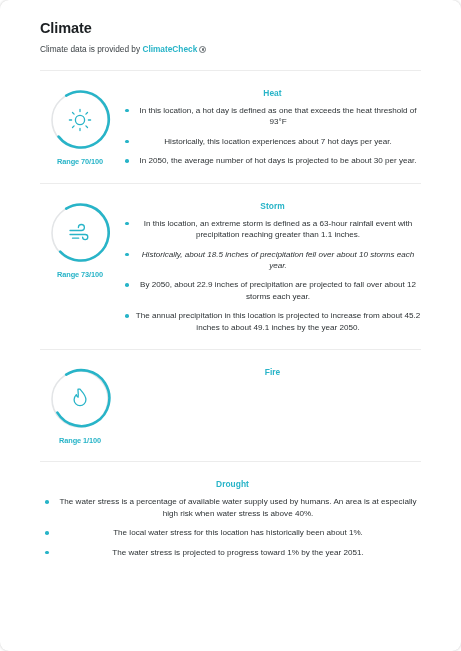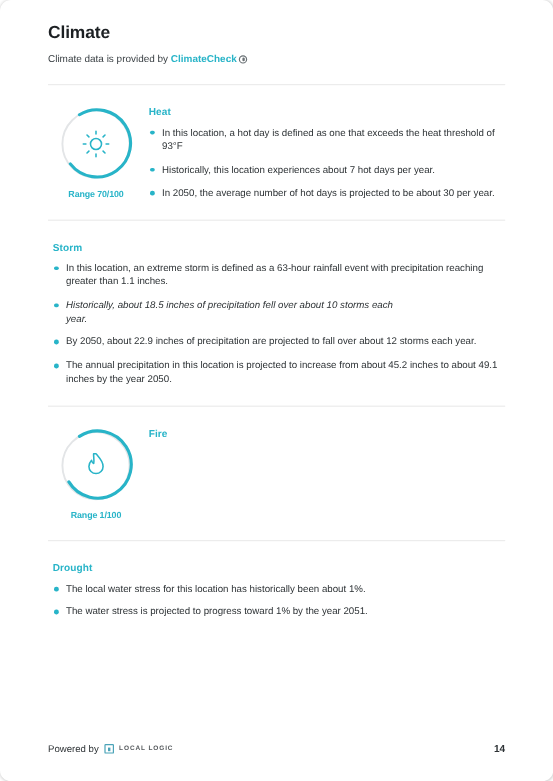--- a/index.html
+++ b/index.html
@@ -116,20 +116,21 @@
     color: #28b4c8;
     white-space: nowrap;
     letter-spacing: -0.1px;
     text-align: center;
   }
 
   .content-col {
     flex: 1 1 auto;
     padding-left: 4px;
     padding-top: 1px;
+    text-align: center;
   }
   .section-heading {
     margin: 0 0 7px 0;
     font-size: 8.4px;
     font-weight: bold;
     color: #28b4c8;
     letter-spacing: 0.05px;
   }
   ul.bullets {
     list-style: none;
@@ -247,20 +248,36 @@
             <li>In this location, a hot day is defined as one that exceeds the heat threshold of 93°F</li>
             <li>Historically, this location experiences about 7 hot days per year.</li>
             <li>In 2050, the average number of hot days is projected to be about 30 per year.</li>
           </ul>
         </div>
       </div>
 
       <div class="divider"></div>
 
       <div class="section">
+        <div class="gauge-col">
+          <div class="gauge-wrap">
+            <svg width="62" height="62" viewBox="0 0 62 62">
+              <circle cx="31" cy="31" r="28" fill="none" stroke="#e3e5e7" stroke-width="1.6"></circle>
+              <path d="M 17.2 6.6 A 28 28 0 1 1 11.2 49.6" fill="none" stroke="#28b4c8" stroke-width="2.6" stroke-linecap="round"></path>
+            </svg>
+            <div class="gauge-icon">
+              <svg width="26" height="26" viewBox="0 0 26 26" fill="none" stroke="#28b4c8" stroke-width="1.3" stroke-linecap="round">
+                <path d="M3 10.5h11.4a3 3 0 1 0-3-3"></path>
+                <path d="M3 14.5h15.2a2.6 2.6 0 1 1-2.6 2.6"></path>
+                <path d="M5.5 18.2h6.2"></path>
+              </svg>
+            </div>
+          </div>
+          <div class="range-label">Range 73/100</div>
+        </div>
         <div class="content-col">
           <div class="section-heading">Storm</div>
           <ul class="bullets">
             <li>In this location, an extreme storm is defined as a 63-hour rainfall event with precipitation reaching greater than 1.1 inches.</li>
             <li style="white-space: pre-line; font-style: italic;">Historically, about 18.5 inches of precipitation fell over about 10 storms each
 year.</li>
             <li>By 2050, about 22.9 inches of precipitation are projected to fall over about 12 storms each year.</li>
             <li>The annual precipitation in this location is projected to increase from about 45.2 inches to about 49.1 inches by the year 2050.</li>
           </ul>
         </div>
@@ -287,33 +304,24 @@
           <div class="section-heading">Fire</div>
         </div>
       </div>
 
       <div class="divider"></div>
 
       <div class="section">
         <div class="content-col">
           <div class="section-heading">Drought</div>
           <ul class="bullets">
+            <li>The water stress is a percentage of available water supply used by humans. An area is at especially high risk when water stress is above 40%.</li>
             <li>The local water stress for this location has historically been about 1%.</li>
             <li>The water stress is projected to progress toward 1% by the year 2051.</li>
           </ul>
         </div>
       </div>
 
     </div>
 
-    <div class="footer">
-      <div class="footer-left">
-        <span class="powered-by">Powered by</span>
-        <span class="ll-logo">
-          <span class="ll-mark"></span>
-          <span class="ll-word">LOCAL LOGIC</span>
-        </span>
-      </div>
-      <div class="page-number">14</div>
-    </div>
 
   </div>
 </div>
 
 </body></html>

